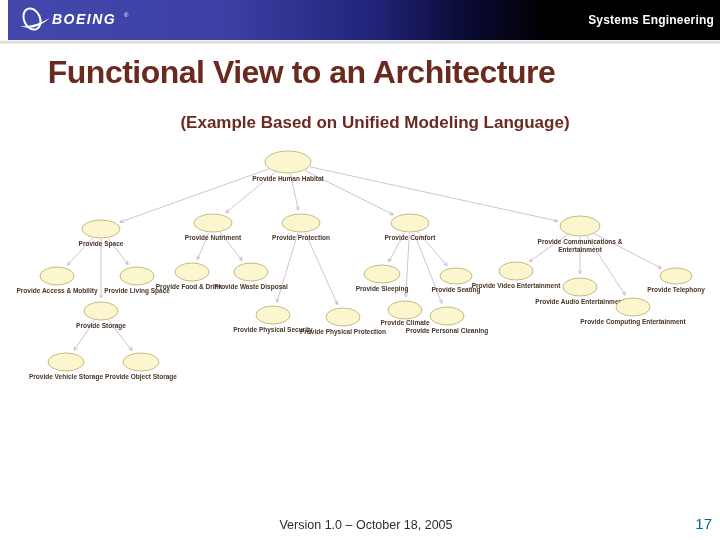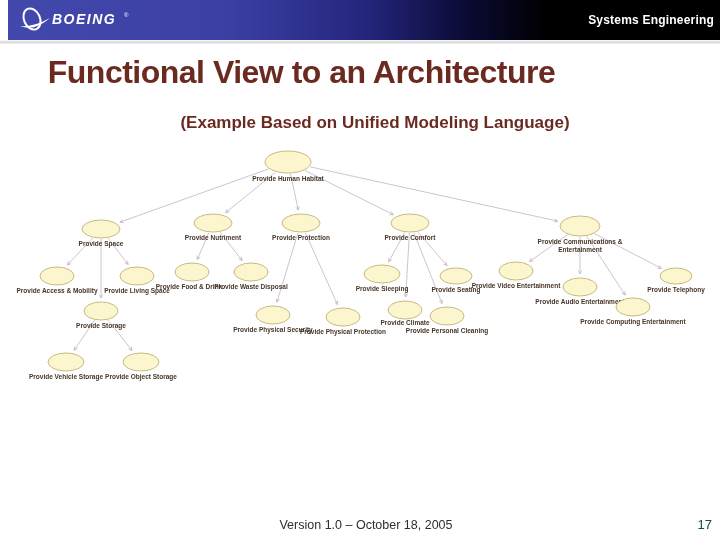--- a/index.html
+++ b/index.html
@@ -28,21 +28,21 @@
   .subtitle{
     position:absolute;top:98px;left:0;width:720px;margin:15px;
     text-align:center;font-size:17px;font-weight:bold;color:#6b2a20;
   }
   #diagram{position:absolute;top:0;left:0;width:720px;height:540px;}
   .footer{
     position:absolute;bottom:8px;left:6px;width:720px;
     text-align:center;font-size:12.5px;color:#2e2e2e;
   }
   .footer .page{
-    position:absolute;right:14px;bottom:0;font-size:13px;color:#14532d;
+    position:absolute;right:14px;bottom:0;font-size:15px;color:#0369a1;
   }
 </style>
 </head>
 <body>
 
 <div class="slide">
 
   <div class="header">
     <svg class="logo" width="130" height="30" viewBox="0 0 130 30">
       <ellipse cx="14" cy="14" rx="8" ry="11" fill="none" stroke="#ffffff" stroke-width="2" transform="rotate(-24 14 14)"></ellipse>

